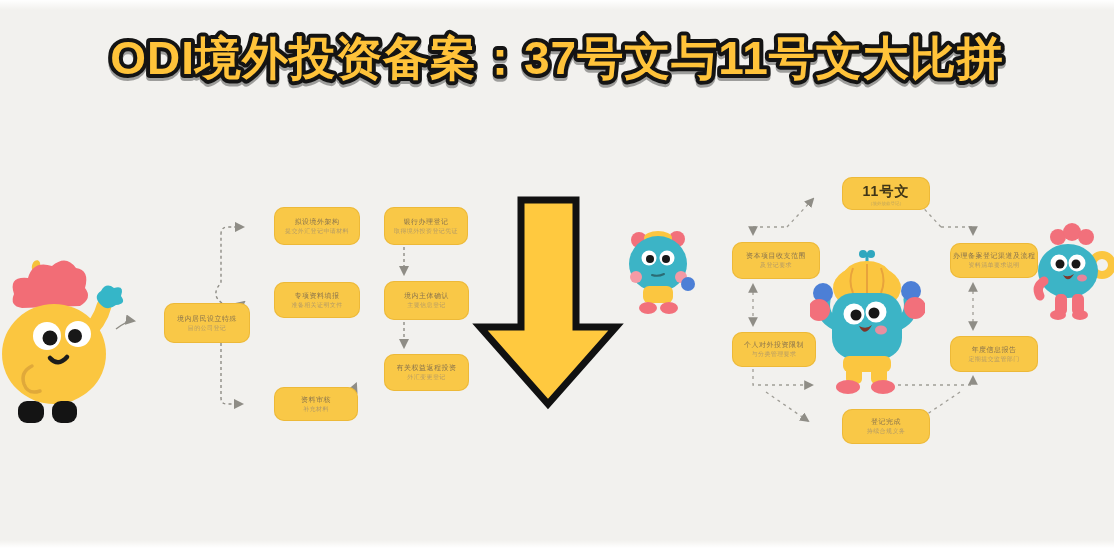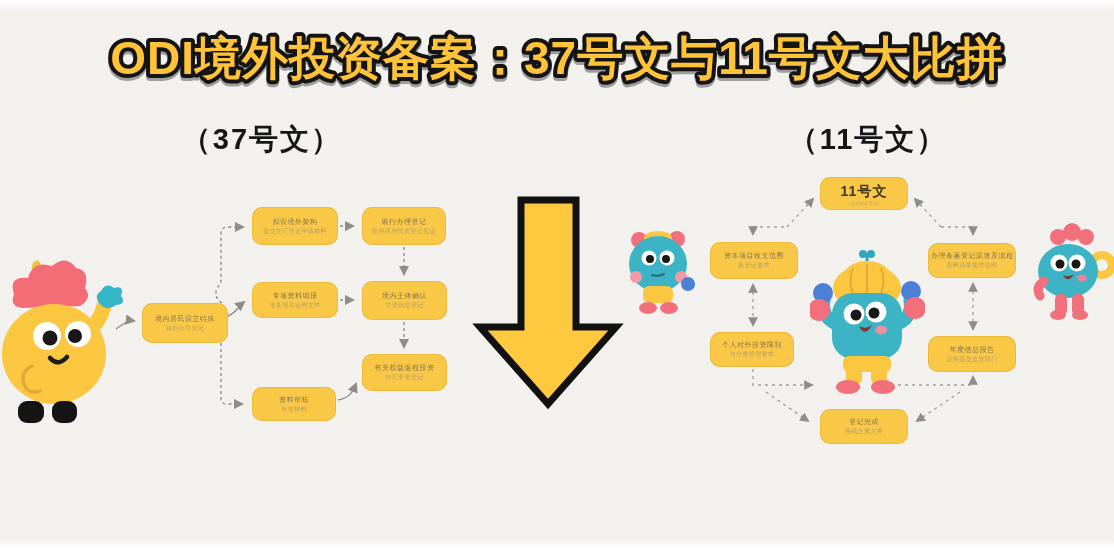--- a/index.html
+++ b/index.html
@@ -17,21 +17,21 @@
 
   .chart-label{position:absolute;width:240px;text-align:center;font-weight:bold;
          font-size:29px;color:#161616;letter-spacing:2px;}
   .label-37{left:142px;top:120px;}
   .label-11{left:748px;top:120px;}
 
   .connectors{position:absolute;left:0;top:0;width:1114px;height:548px;}
 
   .node{position:absolute;background:#f9c847;border-radius:10px;box-shadow:0 0 0 1px rgba(222,166,38,.45) inset;
         display:flex;flex-direction:column;align-items:center;justify-content:center;
-        text-align:center;padding:2px 3px;box-sizing:border-box;}
+        text-align:center;padding:2px 3px;box-sizing:border-box;margin-left:22px;}
   .node .t1{font-size:7px;line-height:1.45;color:#7c6a4e;letter-spacing:.5px;
         filter:blur(.7px);opacity:.9;white-space:nowrap;overflow:hidden;max-width:100%;}
   .node .t2{font-size:6px;line-height:1.4;color:#a8936b;letter-spacing:.4px;
         filter:blur(.7px);opacity:.85;white-space:nowrap;overflow:hidden;max-width:100%;}
   .node .big{font-size:14px;font-weight:bold;color:#3f3517;filter:none;opacity:1;letter-spacing:1px;}
   .node .sub{font-size:4.5px;color:#bfa55c;filter:blur(.4px);white-space:nowrap;}
 
   
   .n-root{left:142px;top:303px;width:86px;height:40px;}
   .n-b1{left:252px;top:207px;width:86px;height:38px;}
@@ -60,22 +60,20 @@
 <body>
 
 <div class="stage">
   <div class="edge top"></div>
   <div class="edge bottom"></div>
 
   <svg class="title-svg title-shadow">
     <text x="557" y="64" text-anchor="middle">ODI境外投资备案：37号文与11号文大比拼</text>
   </svg>
 
-  <div class="chart-label label-37">（37号文）</div>
-  <div class="chart-label label-11">（11号文）</div>
 
   <svg class="connectors" viewBox="0 0 1114 548">
     <defs>
       <marker id="ah" viewBox="0 0 10 10" refX="8" refY="5" markerWidth="7.5" markerHeight="7.5" orient="auto">
         <path d="M0,0 L10,5 L0,10 Z" fill="#8f8d86"></path>
       </marker>
       <marker id="ahs" viewBox="0 0 10 10" refX="8" refY="5" markerWidth="7.5" markerHeight="7.5" orient="auto-start-reverse">
         <path d="M0,0 L10,5 L0,10 Z" fill="#8f8d86"></path>
       </marker>
     </defs>

